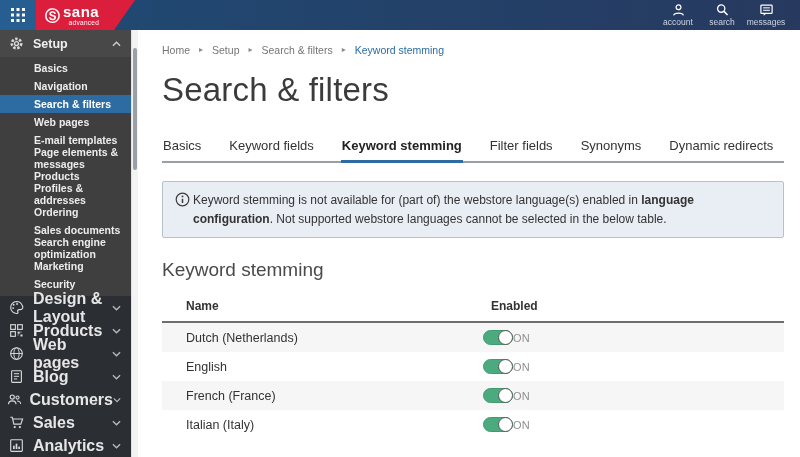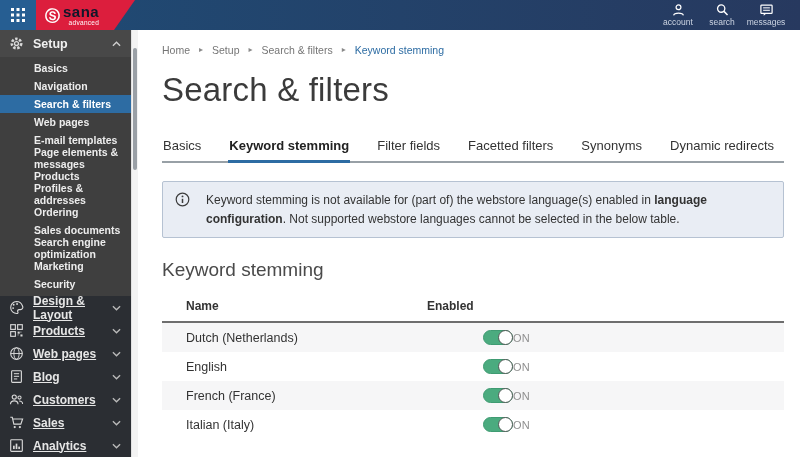--- a/index.html
+++ b/index.html
@@ -9,21 +9,21 @@
 
   
   .topbar { height:30px; flex:0 0 30px; display:flex; align-items:stretch;
             background:linear-gradient(90deg,#1f4b75 0%,#27395f 100%); }
   .apps-btn { width:36px; background:#265e92; display:flex; align-items:center; justify-content:center; cursor:pointer; }
   .logo-flag { width:99px; background:#dc1e3d; clip-path:polygon(0 0,100% 0,calc(100% - 21px) 100%,0 100%);
                display:flex; align-items:center; padding:0 0 0 9px; }
   .logo-inner { display:flex; align-items:center; gap:3px; }
   .logo-s { color:#fff; font-size:15px; line-height:1; font-weight:bold; }
   .logo-col { display:flex; flex-direction:column; align-items:flex-end; }
-  .logo-brand { color:#0f172a; font-size:15px; font-weight:bold; letter-spacing:.5px; line-height:14px; }
+  .logo-brand { color:#ffffff; font-size:15px; font-weight:bold; letter-spacing:.5px; line-height:14px; }
   .logo-sub { color:#fff; font-size:6.5px; line-height:7px; letter-spacing:.3px; }
   .topbar-spacer { flex:1; }
   .top-actions { display:flex; align-items:center; gap:0; padding-right:12px; }
   .top-action { width:44px; display:flex; flex-direction:column; align-items:center; justify-content:center; gap:1px; cursor:pointer; }
   .top-action svg { display:block; }
   .top-action .lbl { color:#ccd4e2; font-size:8.5px; line-height:9px; }
 
   
   .main { flex:1; display:flex; min-height:0; }
 
@@ -32,21 +32,21 @@
   .setup-block { background:#3f3f3f; }
   .setup-head { height:27px; background:#484848; display:flex; align-items:center; padding:0 10px 0 0; cursor:pointer; }
   .setup-head .icon-cell { width:33px; display:flex; justify-content:center; }
   .setup-head .label { flex:1; color:#f0f0f0; font-size:12.5px; font-weight:bold; }
   .submenu { padding:2px 0 3px; }
   .submenu-item { height:18px; display:flex; align-items:center; padding-left:34px;
                   color:#ededed; font-size:10.5px; font-weight:bold; cursor:pointer; }
   .submenu-item.selected { background:#2d6ca3; color:#fff; }
   .side-section { height:23px; display:flex; align-items:center; padding:0 10px 0 0; cursor:pointer; }
   .side-section .icon-cell { width:33px; display:flex; justify-content:center; }
-  .side-section .label { flex:1; color:#e6e6e6; font-size:12px; font-weight:bold;text-decoration:underline; }
+  .side-section .label { flex:1; color:#e6e6e6; font-size:16px; font-weight:bold; }
 
   
   .side-scroll { width:7px; flex:0 0 7px; background:#f3f3f3; border-left:1px solid #e2e2e2; position:relative; }
   .side-scroll .thumb { position:absolute; left:1px; right:1px; top:18px; height:122px; background:#9aa0a6; border-radius:3px; }
 
   
   .content { flex:1; background:#fff; padding:14px 16px 0 24px; overflow:hidden; }
 
   .breadcrumb { display:flex; align-items:center; gap:9px; font-size:10.5px; color:#757575; }
   .crumb { cursor:pointer; }
@@ -54,31 +54,31 @@
   .crumb-sep { color:#8a8a8a; font-size:8px; line-height:1; }
 
   .page-title { margin-top:15px; font-size:33px; font-weight:300; color:#3b3b3b; letter-spacing:.2px; }
 
   .tabs { display:flex; gap:26px; margin-top:25px; border-bottom:2px solid #98a0a6; }
   .tab { position:relative; padding:4px 1px 8px; font-size:13px; color:#333; cursor:pointer; white-space:nowrap; }
   .tab.active { font-weight:bold; color:#222; }
   .tab.active::after { content:""; position:absolute; left:0; right:0; bottom:-2px; height:3px; background:#2d6ca3; }
 
   .notice { margin-top:18px; background:#e9edf4; border:1px solid #b6c2d2; border-radius:2px;
-            padding:9px 12px; display:flex; gap:16px; align-items:flex-start; }
+            padding:9px 12px; display:flex; gap:3px; align-items:flex-start; }
   .notice .txt { font-size:12px; line-height:1.55; color:#333; }
   .notice .txt b { font-weight:bold; }
   .notice svg { flex:0 0 auto; margin-top:1px; }
 
   .section-title { margin-top:21px; font-size:19px; font-weight:400; color:#4a4a4a; }
 
   .table { margin-top:9px; }
   .thead { display:flex; align-items:center; padding:9px 0 8px 24px; border-bottom:2px solid #6e6e6e; }
   .thead .col { font-size:12px; font-weight:bold; color:#333; }
-  .col-name { width:241px; }
+  .col-name { width:305px; }
   .trow { display:flex; align-items:center; height:29px; padding-left:24px; }
   .trow:nth-child(even) { background:#f6f6f7; }
   .trow .name { width:297px; font-size:12.5px; color:#333; }
   .enabled-cell { display:flex; align-items:center; }
 
   .toggle { width:30px; height:15px; border-radius:8px; position:relative; display:inline-block; cursor:pointer; }
   .toggle[data-state="ON"]  { background:#4bab7f; border:1px solid #3f9b72; }
   .toggle[data-state="OFF"] { background:#fdfdfd; border:1px solid #8a8f94; }
   .knob { position:absolute; top:-1px; width:15px; height:15px; border-radius:50%; background:#fff; }
   .toggle[data-state="ON"]  .knob { right:-1px; border:1px solid #4f5a55; }
@@ -299,23 +299,23 @@
         <span class="crumb-sep">▸</span>
         <span class="crumb">Search &amp; filters</span>
         <span class="crumb-sep">▸</span>
         <span class="crumb current">Keyword stemming</span>
       </div>
 
       <h1 class="page-title">Search &amp; filters</h1>
 
       <div class="tabs">
         <span class="tab">Basics</span>
+        <span class="tab">Keyword fields</span>
         <span class="tab active">Keyword stemming</span>
         <span class="tab">Filter fields</span>
-        <span class="tab">Facetted filters</span>
         <span class="tab">Synonyms</span>
         <span class="tab">Dynamic redirects</span>
 
       </div>
 
       <div class="notice">
         <svg width="15" height="15" viewBox="0 0 15 15">
           <circle cx="7.5" cy="7.5" r="6.3" fill="none" stroke="#3c3c3c" stroke-width="1.2"></circle>
           <line x1="7.5" y1="6.8" x2="7.5" y2="11" stroke="#3c3c3c" stroke-width="1.5"></line>
           <circle cx="7.5" cy="4.4" r="0.95" fill="#3c3c3c"></circle>

